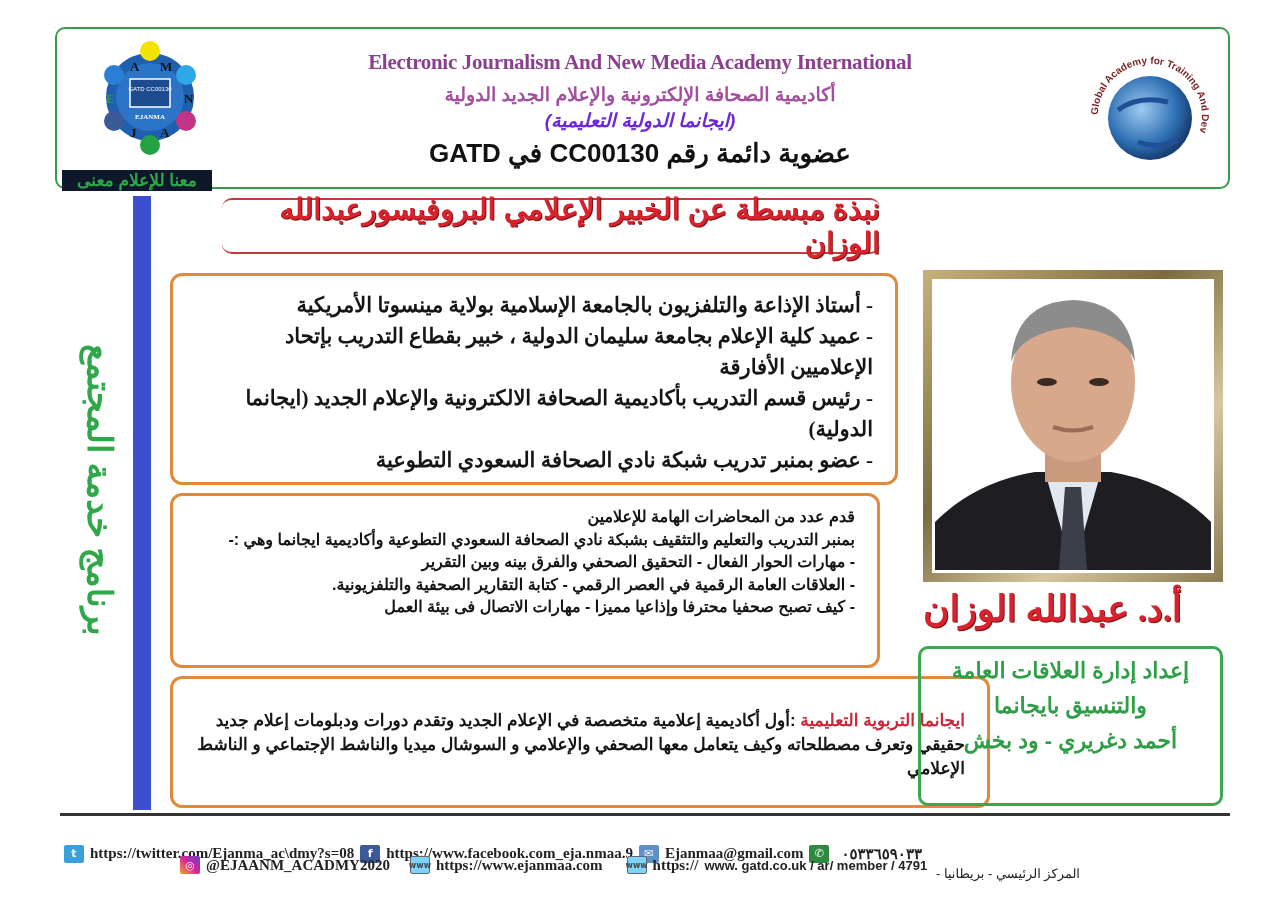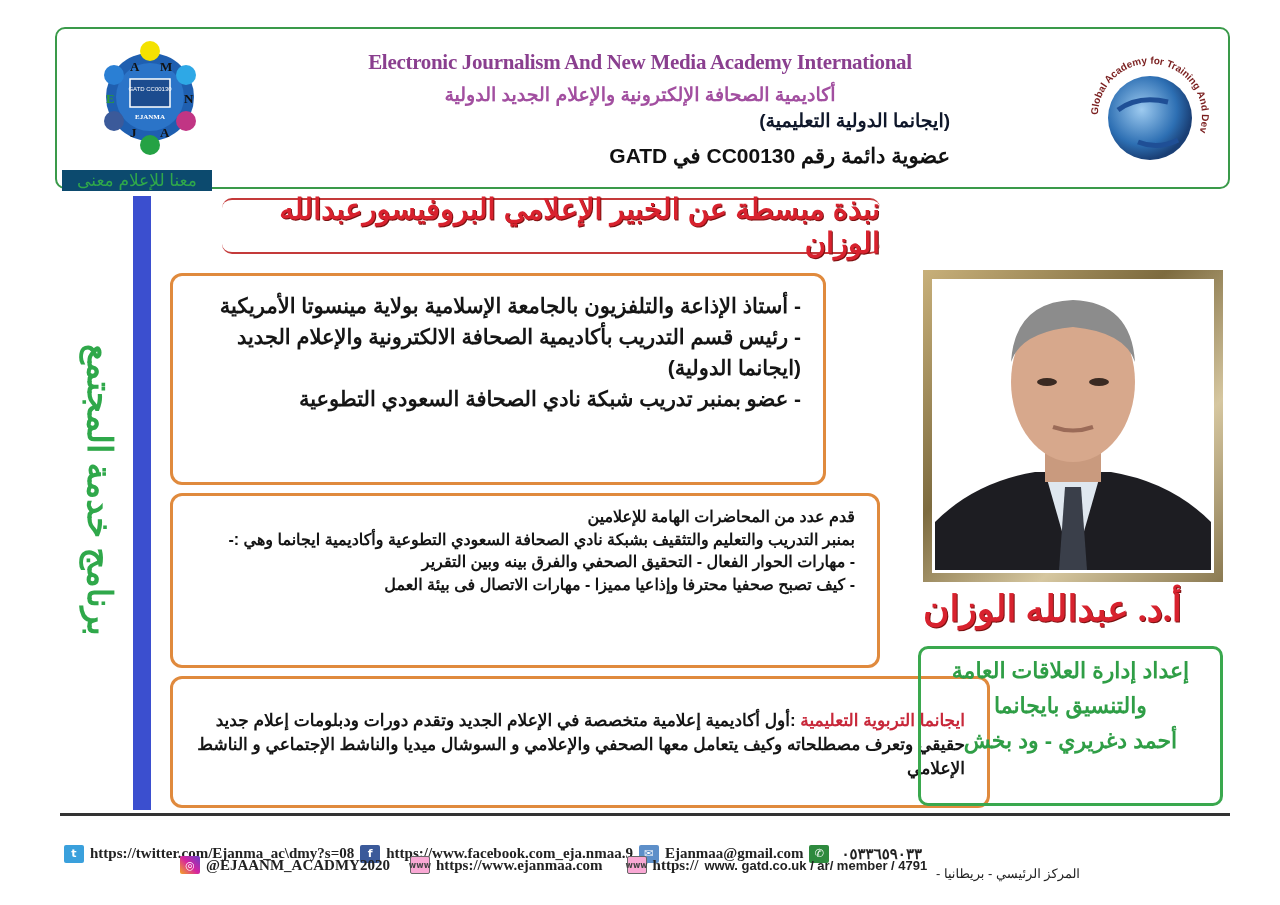--- a/index.html
+++ b/index.html
@@ -8,42 +8,42 @@
 
     .header-frame {
       position: absolute; left: 55px; top: 27px; width: 1175px; height: 162px;
       border: 2px solid #3a9a4a; border-radius: 10px; background: #fff;
     }
     .logo-left {
       position: absolute; left: 100px; top: 35px; width: 100px; height: 130px;
     }
     .logo-left-caption {
       position: absolute; left: 62px; top: 170px; width: 150px; text-align: center;
-      color: #2fa84a; font-weight: normal; font-size: 17px; direction: rtl;
-      background: #0c4a6e;
+      color: #2fa84a; font-weight: bold; font-size: 17px; direction: rtl;
+      background: #0f172a;
     }
     .logo-right {
       position: absolute; left: 1078px; top: 40px; width: 140px; height: 140px;
     }
     .hdr-en {
       position: absolute; left: 330px; top: 50px; width: 620px; text-align: center;
       font-family: "Liberation Serif", serif; font-weight: bold; color: #8a3f8f; font-size: 21px;
       letter-spacing: -0.3px;
     }
     .hdr-ar1 {
       position: absolute; left: 330px; top: 83px; width: 620px; text-align: center;
       color: #a24fa0; font-size: 19px; font-weight: bold; direction: rtl;
     }
     .hdr-ar2 {
-      position: absolute; left: 330px; top: 109px; width: 620px; 
-      color: #0f172a; font-size: 19px; font-weight: bold; direction: rtl;
+      position: absolute; left: 330px; top: 109px; width: 620px; text-align: center;
+      color: #6d28d9; font-size: 19px; font-weight: bold; direction: rtl; font-style: italic;
     }
     .hdr-member {
-      position: absolute; left: 330px; top: 144px; width: 620px; 
-      color: #111; font-size: 21px; font-weight: bold; direction: rtl;
+      position: absolute; left: 330px; top: 138px; width: 620px; text-align: center;
+      color: #111; font-size: 26px; font-weight: bold; direction: rtl;
     }
 
     .blue-bar {
       position: absolute; left: 133px; top: 196px; width: 18px; height: 614px; background: #3b4fcf;
     }
     .vertical-program {
       position: absolute; left: 70px; top: 300px; width: 60px; height: 380px;
       writing-mode: vertical-rl; color: #2fa84a; font-size: 34px; font-weight: bold;
       display: flex; align-items: center; justify-content: center; direction: rtl;
     }
@@ -55,21 +55,21 @@
     }
     .title-text {
       color: #d8222e; font-size: 29px; font-weight: bold; direction: rtl;
       text-shadow: 1px 1px 0 #7a1010;
     }
 
     .box {
       position: absolute; border: 3px solid #e08a3d; border-radius: 12px; background: #fff;
       direction: rtl; text-align: right; font-weight: bold; color: #151515;
     }
-    .box1 { left: 170px; top: 273px; width: 656px; height: 212px; padding: 14px 22px 0 30px; font-size: 21px; line-height: 31px; }
+    .box1 { left: 170px; top: 273px; width: 728px; height: 212px; padding: 14px 22px 0 30px; font-size: 21px; line-height: 31px; font-family: Liberation Serif, serif; }
     .box2 { left: 170px; top: 493px; width: 710px; height: 175px; padding: 10px 22px 0 24px; font-size: 16px; line-height: 22.5px; }
     .box3 { left: 170px; top: 676px; width: 820px; height: 132px; padding: 30px 22px 0 18px; font-size: 17px; line-height: 24px; }
     .box3 .brand { color: #c8283a; }
 
     .photo-frame {
       position: absolute; left: 923px; top: 270px; width: 300px; height: 312px;
       background: linear-gradient(135deg, #c8b07a, #7d6b3f 40%, #d6c7a0 70%, #8b7a52);
       padding: 9px;
     }
     .photo-inner {
@@ -100,21 +100,21 @@
     .footer-row2 { left: 180px; top: 856px; }
     .ficon {
       display: inline-flex; width: 20px; height: 18px; align-items: center; justify-content: center;
       font-size: 11px; color: #fff; font-family: "DejaVu Sans", sans-serif; border-radius: 2px;
     }
     .ic-tw { background: #3aa0dc; }
     .ic-fb { background: #3b5a9a; }
     .ic-mail { background: #5d8fc9; }
     .ic-wa { background: #2e8a3e; }
     .ic-ig { background: linear-gradient(45deg, #f5a623, #d6249f, #6a3fc7); }
-    .ic-www { background: #f9a8d4; color: #444; border: 1px solid #666; font-size: 8px; }
+    .ic-www { background: #7dd3fc; color: #444; border: 1px solid #666; font-size: 8px; }
     .ar-small { font-family: "Liberation Sans", sans-serif; font-weight: normal; font-size: 13px; direction: rtl; margin-top: 40px; }
     .gatd-small { font-family: "Liberation Sans", sans-serif; font-size: 13px; }
   </style>
 </head>
 <body>
 
 <div class="header-frame"></div>
 
 <div class="logo-left">
   <svg width="100" height="130" viewBox="0 0 100 130">
@@ -165,28 +165,30 @@
 
 <div class="blue-bar"></div>
 <div class="vertical-program">برنامج خدمة المجتمع</div>
 
 <div class="title-box">
   <span class="title-text">نبذة مبسطة عن الخبير الإعلامي البروفيسورعبدالله الوزان</span>
 </div>
 
 <div class="box box1">
   <div>- أستاذ الإذاعة والتلفزيون بالجامعة الإسلامية بولاية مينسوتا الأمريكية</div>
+  <div>- عميد كلية الإعلام بجامعة سليمان الدولية ، خبير بقطاع التدريب بإتحاد الإعلاميين الأفارقة</div>
   <div>- رئيس قسم التدريب بأكاديمية الصحافة الالكترونية والإعلام الجديد (ايجانما الدولية)</div>
   <div>- عضو بمنبر تدريب شبكة نادي الصحافة السعودي التطوعية</div>
 </div>
 
 <div class="box box2">
   <div>قدم عدد من المحاضرات الهامة للإعلامين</div>
   <div>بمنبر التدريب والتعليم والتثقيف بشبكة نادي الصحافة السعودي التطوعية وأكاديمية ايجانما وهي :-</div>
   <div>- مهارات الحوار الفعال   - التحقيق الصحفي والفرق بينه وبين التقرير</div>
+  <div>- العلاقات العامة الرقمية في العصر الرقمي - كتابة التقارير الصحفية والتلفزيونية.</div>
   <div>- كيف تصبح صحفيا محترفا  وإذاعيا مميزا - مهارات الاتصال فى بيئة العمل</div>
 </div>
 
 <div class="box box3">
   <span class="brand">ايجانما التربوية التعليمية</span><span> :أول أكاديمية إعلامية متخصصة في الإعلام الجديد وتقدم دورات ودبلومات إعلام جديد حقيقي وتعرف مصطلحاته وكيف يتعامل معها الصحفي والإعلامي و السوشال ميديا والناشط الإجتماعي و الناشط الإعلامي</span>
 </div>
 
 <div class="photo-frame">
   <div class="photo-inner portrait">
     <svg width="276" height="288" viewBox="0 0 276 288">

